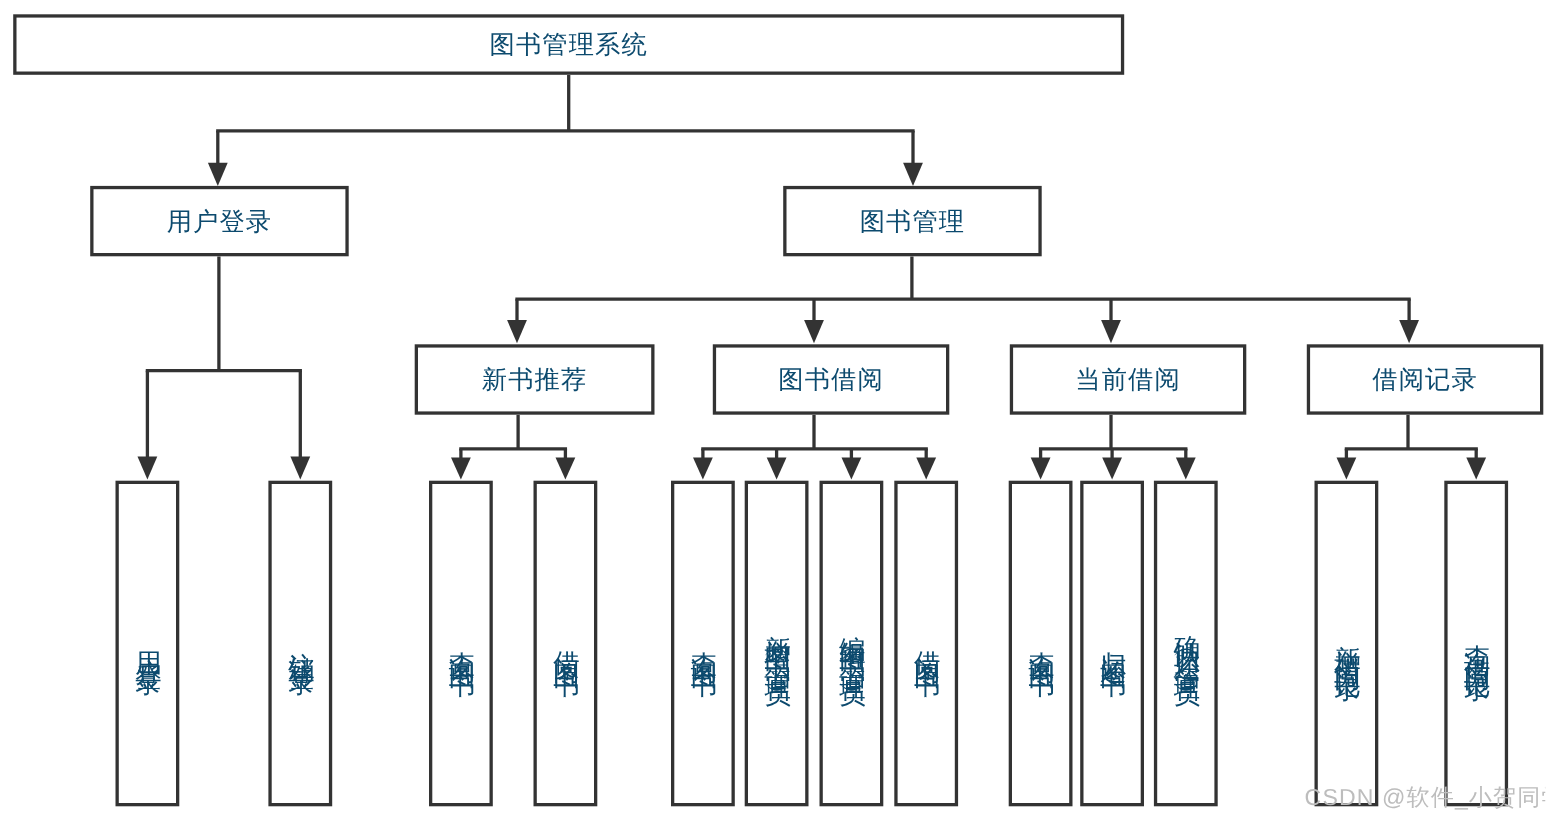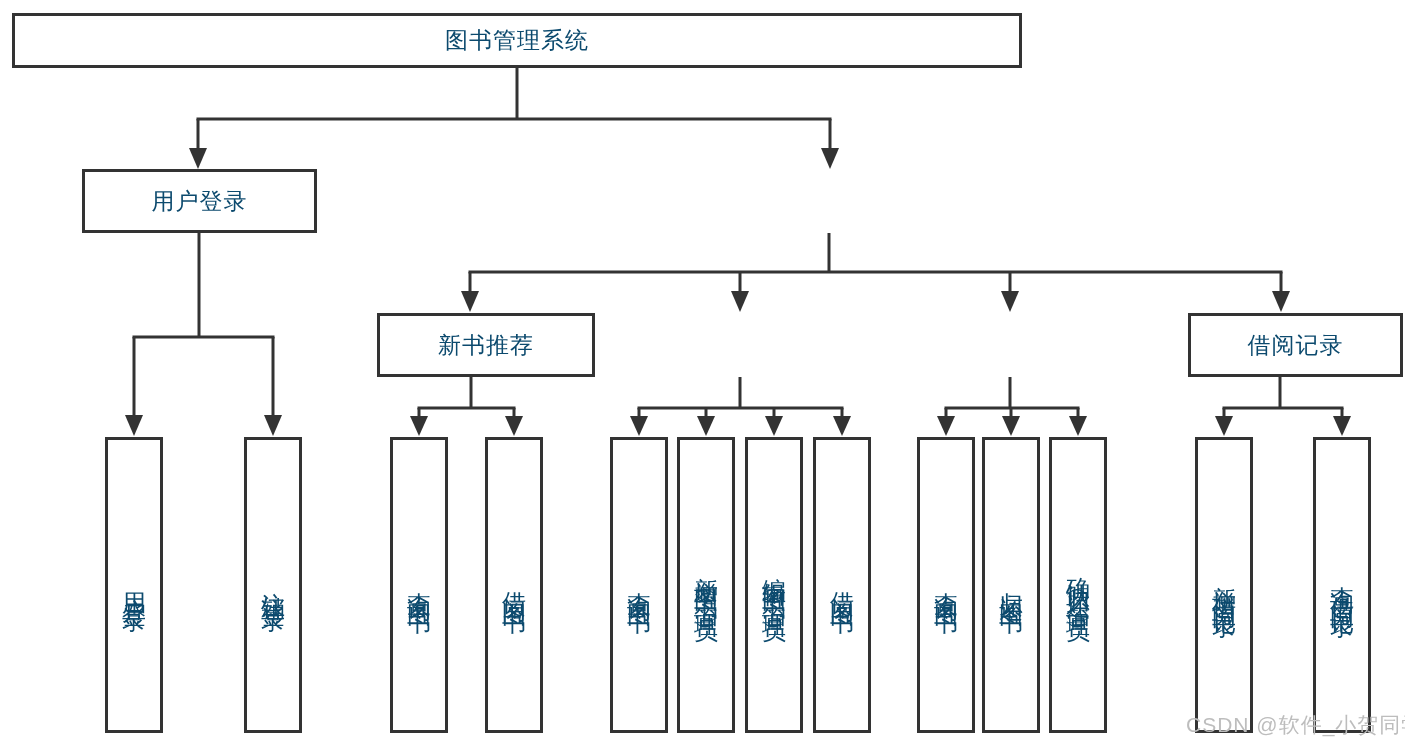--- a/index.html
+++ b/index.html
@@ -151,24 +151,33 @@
     <polygon points="1333,416 1351,416 1342,436" fill="#333333" stroke="none"></polygon>
   </svg>
 
   <div class="node root">
     <span>图书管理系统</span>
   </div>
 
   <div class="node l2a">
     <span>用户登录</span>
   </div>
+  <div class="node l2b">
+    <span>图书管理</span>
+  </div>
 
   <div class="node l3 l3a">
     <span>新书推荐</span>
   </div>
+  <div class="node l3 l3b">
+    <span>图书借阅</span>
+  </div>
+  <div class="node l3 l3c">
+    <span>当前借阅</span>
+  </div>
   <div class="node l3 l3d">
     <span>借阅记录</span>
   </div>
 
   <div class="node leaf lf-g1a">
     <span class="leaf-label">用户登录</span>
   </div>
   <div class="node leaf lf-g1b">
     <span class="leaf-label">注销登录</span>
   </div>

